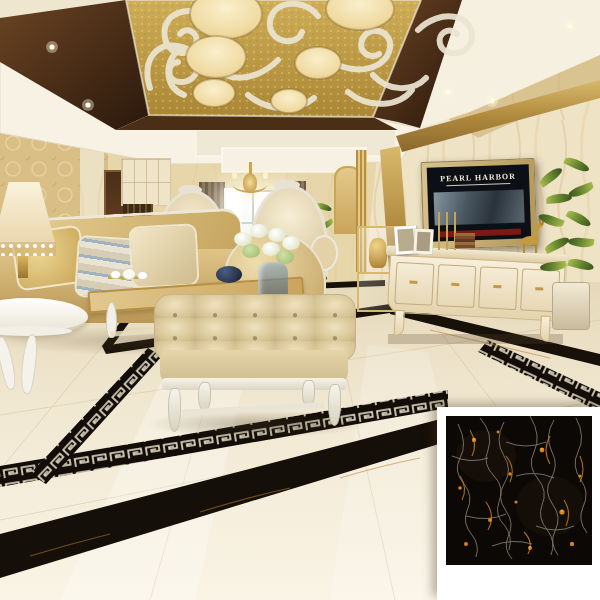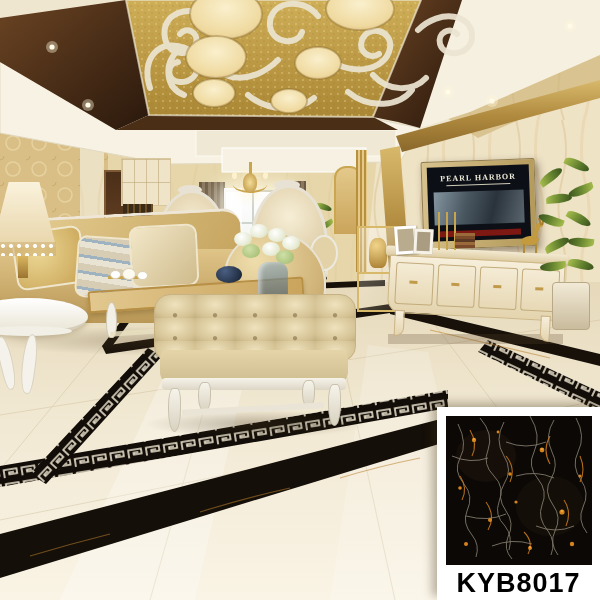--- a/index.html
+++ b/index.html
@@ -434,16 +434,15 @@
             <circle cx="20" cy="128" r="2"></circle>
         </g>
         <g fill="#f2a93f" opacity=".9">
           <circle cx="96" cy="33" r="1.1"></circle>
             <circle cx="116" cy="95" r="1.2"></circle>
           <circle cx="28" cy="23" r="1"></circle>
             <circle cx="84" cy="131" r="1"></circle>
         </g>
       </svg>
     </div>
-    <div id="swatchlabel">KYB8017</div>
   </div>
 
 </div>
 
 </body></html>

